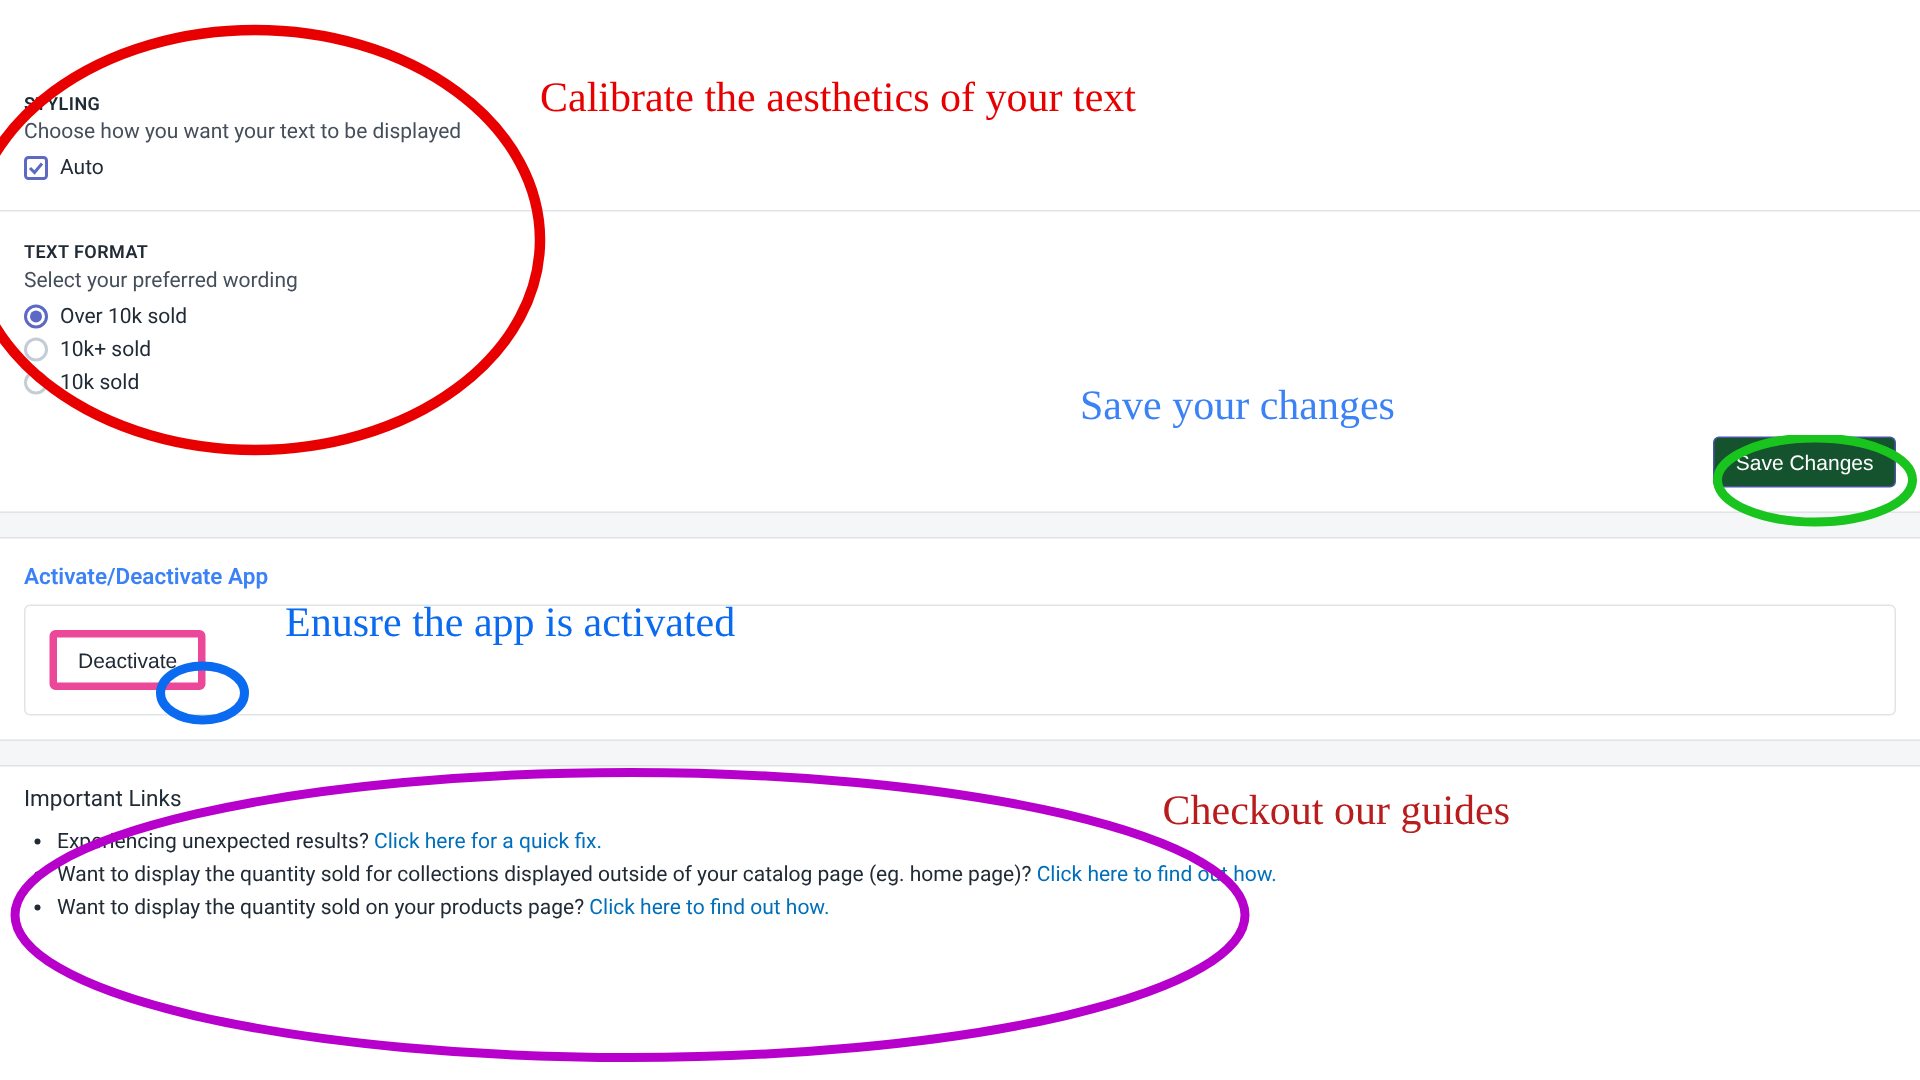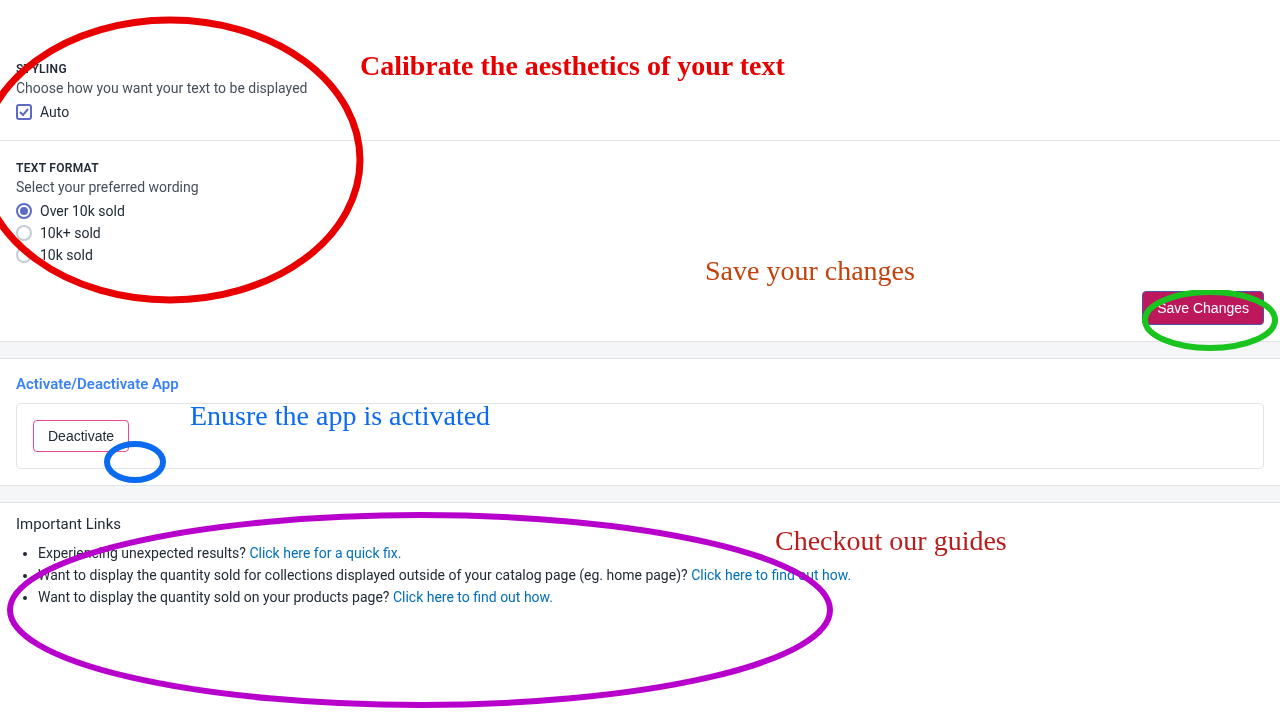--- a/index.html
+++ b/index.html
@@ -49,21 +49,21 @@
     background: #5c6ac4;
     border-radius: 50%;
   }
   .divider { border-top: 1px solid #e1e3e6; margin: 8px 0; }
   .save-row {
     display: flex; justify-content: flex-end;
     padding: 16px 16px 16px 0;
     position: relative;
   }
   .save-btn {
-    background: #be185d;
+    background: #14532d;
     color: #fff;
     padding: 8px 14px;
     border-radius: 4px;
     border: 1px solid #4a55a9;
     cursor: pointer;
     font-size: 14px;
     margin-left: 16px;
   }
   .grey-band {
     background: #f4f6f8;
@@ -83,21 +83,21 @@
     margin: 0 16px 16px 16px;
     padding: 16px;
     display: flex;
     align-items: center;
     justify-content: space-between;
   }
   .card-text { color: #454f5b; font-size: 14px; }
   .card-text b { color: #212b36; font-weight: 600; }
   .deact-btn {
     background: #fff;
-    border: 1px solid #ec4899;
+    border: 5px solid #ec4899;
     padding: 7px 14px;
     border-radius: 4px;
     cursor: pointer;
     font-size: 14px;
     color: #212b36;
   }
   .links-section { padding: 12px 16px 40px 16px; }
   .links-heading {
     font-weight: 400;
     font-size: 15px;
@@ -108,21 +108,21 @@
   .links-section a { color: #006fbb; text-decoration: none; cursor: pointer; }
 
   .handwrite {
     position: absolute;
     font-family: "Comic Sans MS", "Segoe Script", cursive;
     font-size: 28px;
     pointer-events: none;
     white-space: nowrap;
   }
   .hw-red { color: #e80000; }
-  .hw-green { color: #c2410c; }
+  .hw-green { color: #3b82f6; margin-left: 15px; }
   .hw-blue { color: #0a6af0; }
   .hw-purple { color: #b91c1c; }
 
   svg.anno { position: absolute; pointer-events: none; }
 </style>
 </head>
 <body>
 
 <div style="height:50px"></div>
 <div class="section">
@@ -178,21 +178,21 @@
     </li>
     <li>
       <span>Want to display the quantity sold for collections displayed outside of your catalog page (eg. home page)? </span><a>Click here to find out how.</a>
     </li>
     <li>
       <span>Want to display the quantity sold on your products page? </span><a>Click here to find out how.</a>
     </li>
   </ul>
 </div>
 
-<div class="handwrite hw-red" style="left:360px; top:50px;font-weight:bold;">Calibrate the aesthetics of your text</div>
+<div class="handwrite hw-red" style="left:360px; top:50px;">Calibrate the aesthetics of your text</div>
 <div class="handwrite hw-green" style="left:705px; top:255px;">Save your changes</div>
 <div class="handwrite hw-blue" style="left:190px; top:400px;">Enusre the app is activated</div>
 <div class="handwrite hw-purple" style="left:775px; top:525px;">Checkout our guides</div>
 
 <svg class="anno" style="left:-20px; top:10px;" width="400" height="300">
   <ellipse cx="190" cy="150" rx="190" ry="140" fill="none" stroke="#e80000" stroke-width="7"></ellipse>
 </svg>
 
 <svg class="anno" style="left:1140px; top:290px;" width="140" height="70">
   <ellipse cx="70" cy="30" rx="65" ry="28" fill="none" stroke="#18c41d" stroke-width="6"></ellipse>

